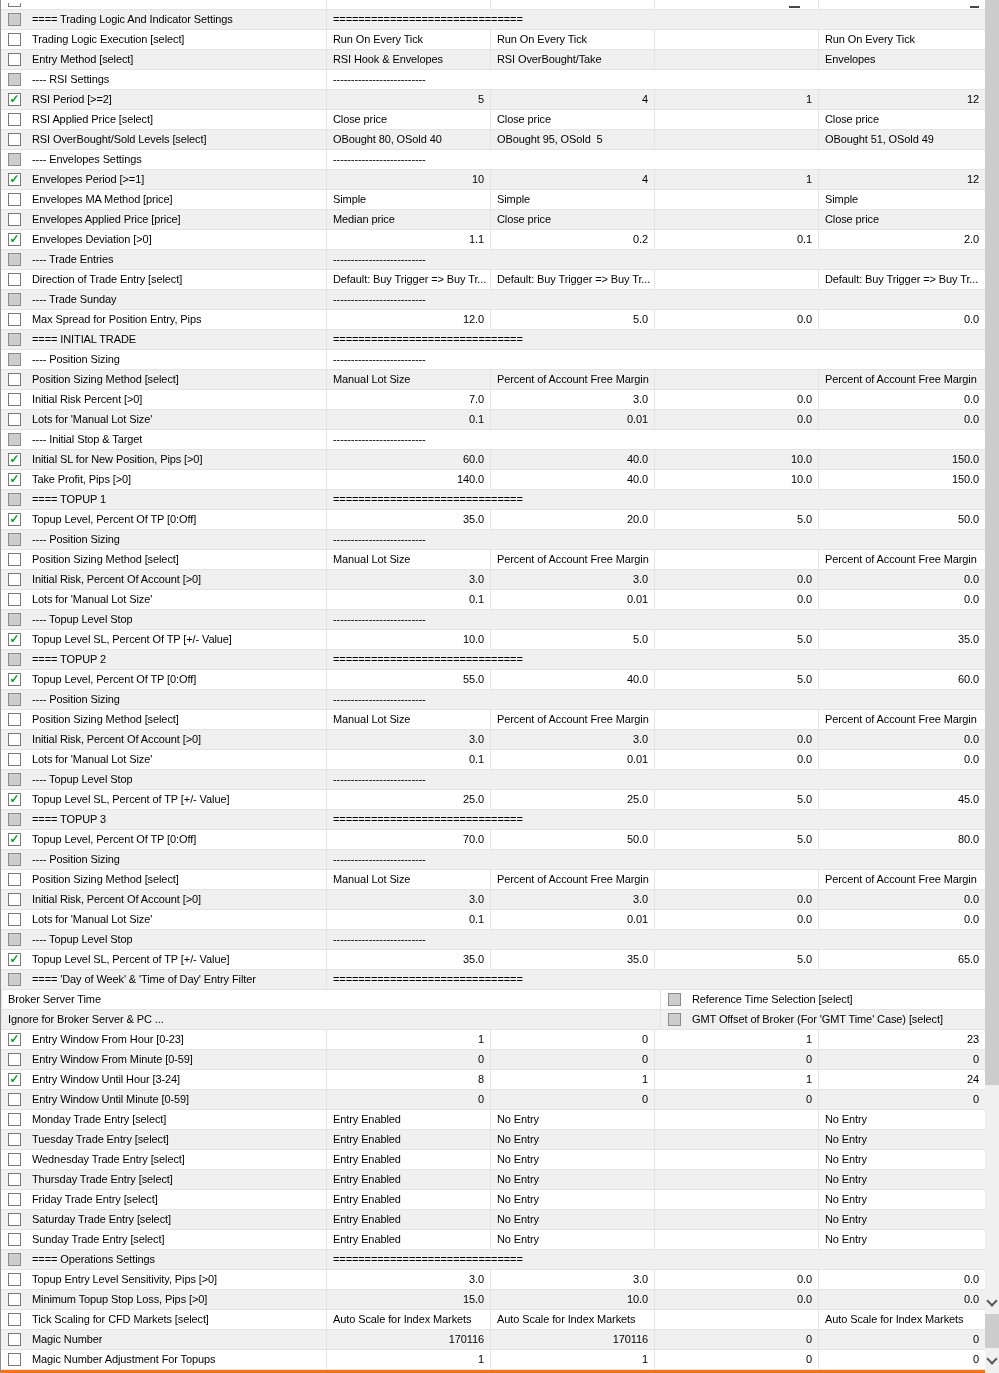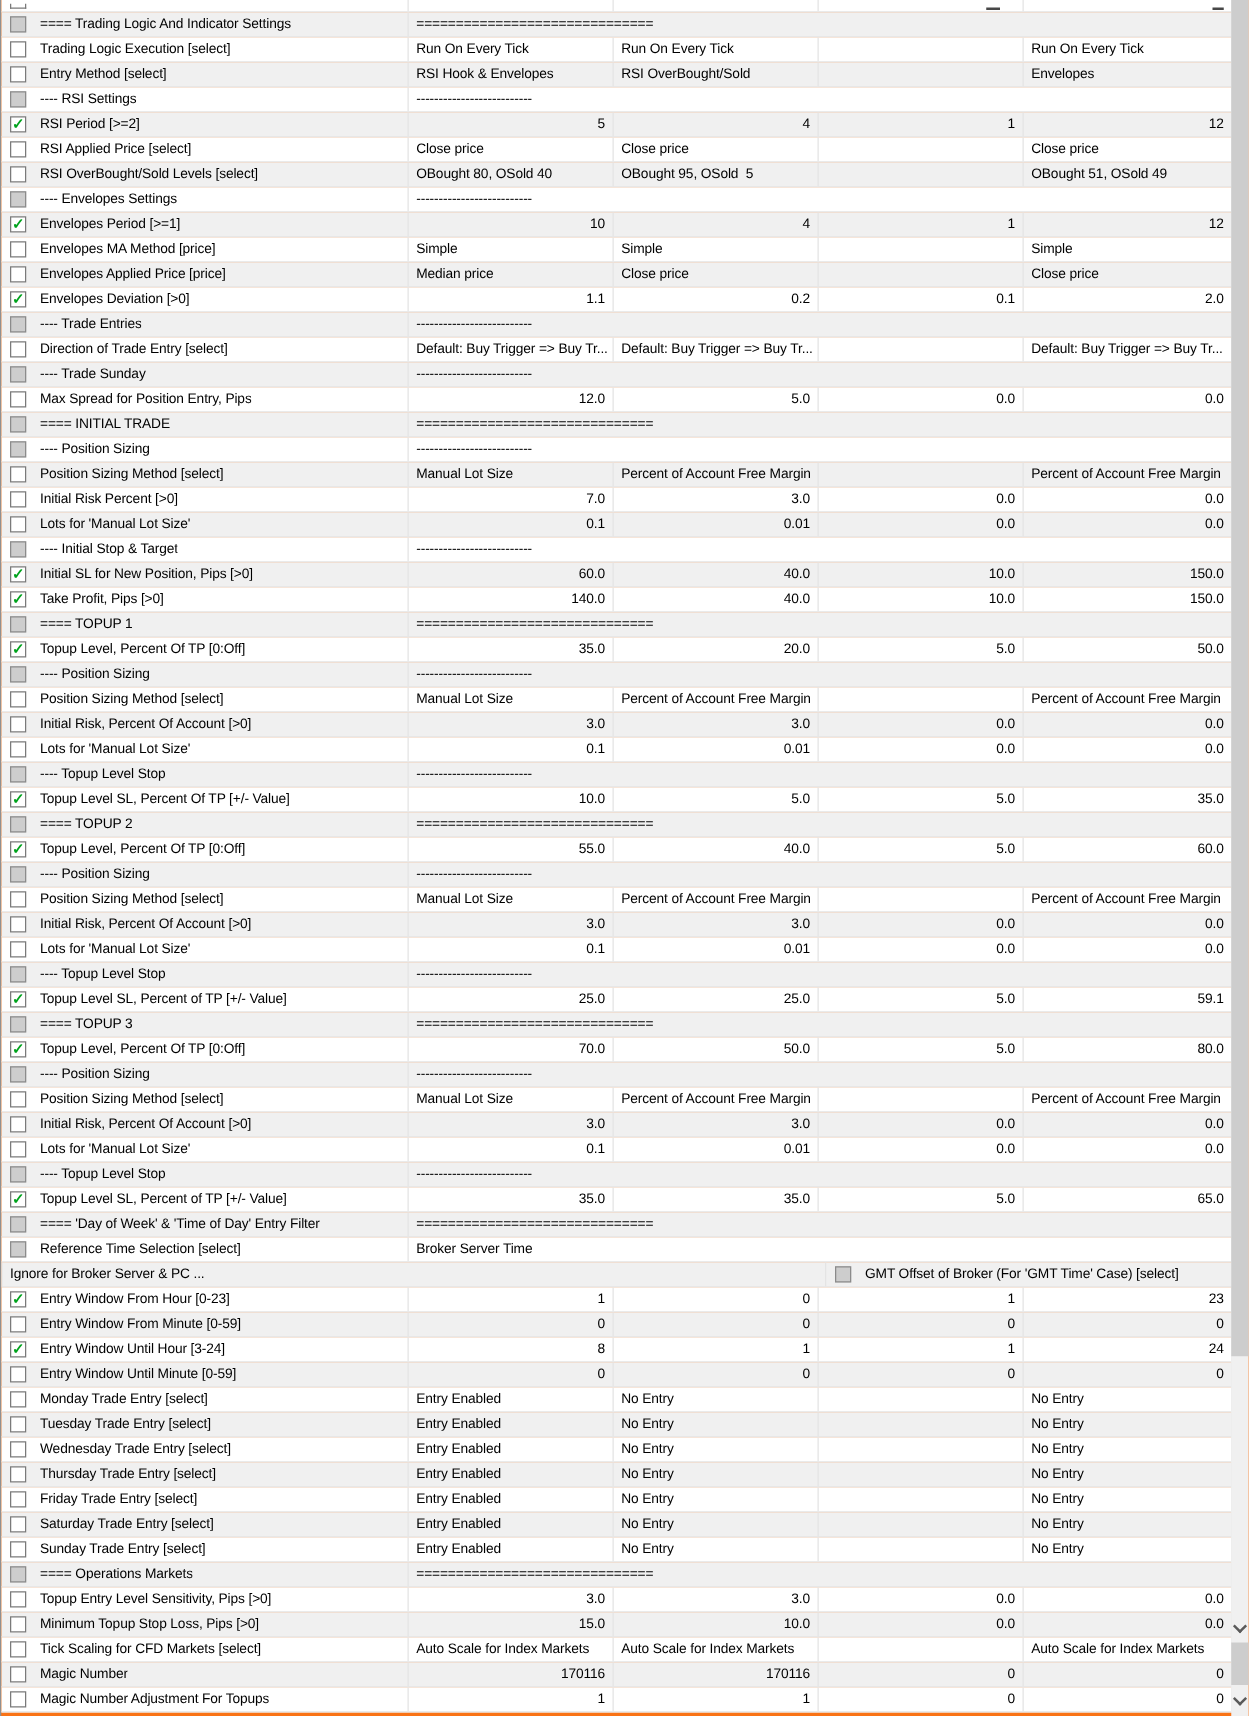--- a/index.html
+++ b/index.html
@@ -136,21 +136,21 @@
       <div class="row even">
         <div class="c name"><span class="cb off"></span><span class="lab">Trading Logic Execution [select]</span></div>
         <div class="c v txt">Run On Every Tick</div>
         <div class="c v txt">Run On Every Tick</div>
         <div class="c v txt"></div>
         <div class="c v txt last">Run On Every Tick</div>
       </div>
       <div class="row odd">
         <div class="c name"><span class="cb off"></span><span class="lab">Entry Method [select]</span></div>
         <div class="c v txt">RSI Hook &amp; Envelopes</div>
-        <div class="c v txt">RSI OverBought/Sold</div>
+        <div class="c v txt">RSI OverBought/Take</div>
         <div class="c v txt"></div>
         <div class="c v txt last">Envelopes</div>
       </div>
       <div class="row even">
         <div class="c name"><span class="cb gray"></span><span class="lab">---- RSI Settings</span></div>
         <div class="c spanv">--------------------------</div>
       </div>
       <div class="row odd">
         <div class="c name"><span class="cb on"></span><span class="lab">RSI Period [&gt;=2]</span></div>
         <div class="c v num">5</div>
@@ -358,21 +358,21 @@
       </div>
       <div class="row odd">
         <div class="c name"><span class="cb gray"></span><span class="lab">---- Topup Level Stop</span></div>
         <div class="c spanv">--------------------------</div>
       </div>
       <div class="row even">
         <div class="c name"><span class="cb on"></span><span class="lab">Topup Level SL, Percent of TP [+/- Value]</span></div>
         <div class="c v num">25.0</div>
         <div class="c v num">25.0</div>
         <div class="c v num">5.0</div>
-        <div class="c v num last">59.1</div>
+        <div class="c v num last">45.0</div>
       </div>
       <div class="row odd">
         <div class="c name"><span class="cb gray"></span><span class="lab">==== TOPUP 3</span></div>
         <div class="c spanv">==============================</div>
       </div>
       <div class="row even">
         <div class="c name"><span class="cb on"></span><span class="lab">Topup Level, Percent Of TP [0:Off]</span></div>
         <div class="c v num">70.0</div>
         <div class="c v num">50.0</div>
         <div class="c v num">5.0</div>
@@ -412,22 +412,22 @@
         <div class="c v num">35.0</div>
         <div class="c v num">35.0</div>
         <div class="c v num">5.0</div>
         <div class="c v num last">65.0</div>
       </div>
       <div class="row odd">
         <div class="c name"><span class="cb gray"></span><span class="lab">==== 'Day of Week' &amp; 'Time of Day' Entry Filter</span></div>
         <div class="c spanv">==============================</div>
       </div>
       <div class="row even">
+        <div class="c spanv">Broker Server Time</div>
         <div class="c name"><span class="cb gray"></span><span class="lab">Reference Time Selection [select]</span></div>
-        <div class="c spanv">Broker Server Time</div>
       </div>
       <div class="row odd">
         <div class="c spanv">Ignore for Broker Server &amp; PC ...</div>
         <div class="c name"><span class="cb gray"></span><span class="lab">GMT Offset of Broker (For 'GMT Time' Case) [select]</span></div>
       </div>
       <div class="row even">
         <div class="c name"><span class="cb on"></span><span class="lab">Entry Window From Hour [0-23]</span></div>
         <div class="c v num">1</div>
         <div class="c v num">0</div>
         <div class="c v num">1</div>
@@ -497,21 +497,21 @@
         <div class="c v txt last">No Entry</div>
       </div>
       <div class="row even">
         <div class="c name"><span class="cb off"></span><span class="lab">Sunday Trade Entry [select]</span></div>
         <div class="c v txt">Entry Enabled</div>
         <div class="c v txt">No Entry</div>
         <div class="c v txt"></div>
         <div class="c v txt last">No Entry</div>
       </div>
       <div class="row odd">
-        <div class="c name"><span class="cb gray"></span><span class="lab">==== Operations Markets</span></div>
+        <div class="c name"><span class="cb gray"></span><span class="lab">==== Operations Settings</span></div>
         <div class="c spanv">==============================</div>
       </div>
       <div class="row even">
         <div class="c name"><span class="cb off"></span><span class="lab">Topup Entry Level Sensitivity, Pips [&gt;0]</span></div>
         <div class="c v num">3.0</div>
         <div class="c v num">3.0</div>
         <div class="c v num">0.0</div>
         <div class="c v num last">0.0</div>
       </div>
       <div class="row odd">

